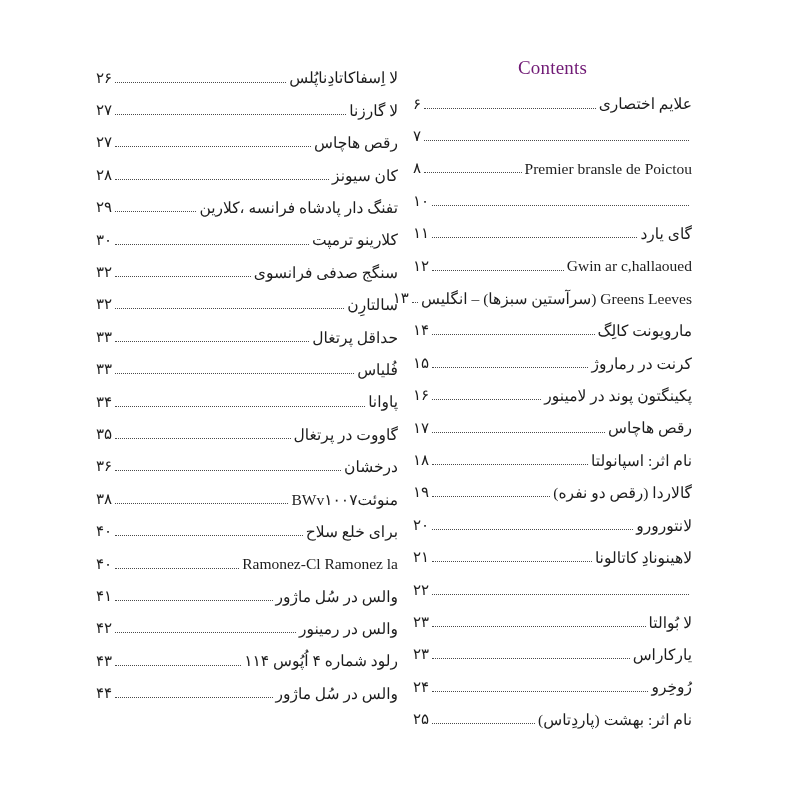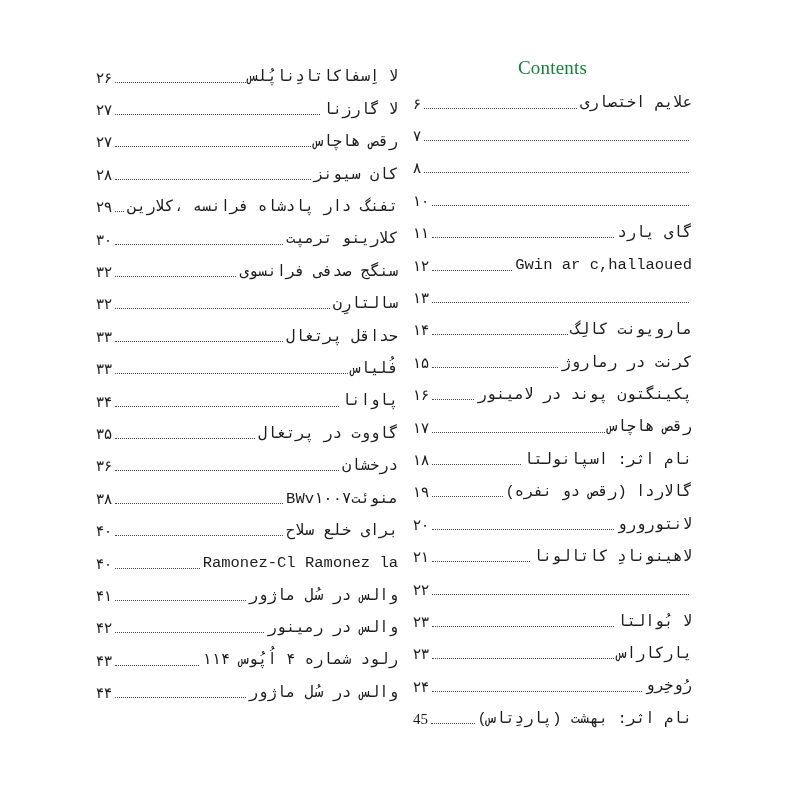--- a/index.html
+++ b/index.html
@@ -26,35 +26,35 @@
     width: 279px;
   }
   .col-left {
     left: 96px;
     top: 62px;
     width: 302px;
   }
   .contents-title {
     font-family: "Liberation Serif", "DejaVu Serif", serif;
     font-size: 19px;
-    color: #15803d;
+    color: #701a75;
     text-align: center;
     height: 32px;
     line-height: 24px;
     letter-spacing: 0.2px;
   }
   .row {
     display: flex;
     direction: rtl;
     align-items: center;
     height: 32.4px;
     color: #1c1c1c;
   }
   .t {
-    font-family: Liberation Mono, monospace;
+    font-family: Liberation Serif, serif;
     font-size: 15.5px;
     white-space: nowrap;
     line-height: 1;
   }
   .dots {
     flex: 1 1 auto;
     min-width: 6px;
     height: 0;
     border-bottom: 1.6px dotted #4a4a4a;
     margin: 0 3px 0 3px;
@@ -79,38 +79,40 @@
         <div class="row">
           <span class="t">علایم اختصاری</span>
           <span class="dots"></span>
           <span class="n">۶</span>
         </div>
         <div class="row">
           <span class="dots"></span>
           <span class="n">۷</span>
         </div>
         <div class="row">
+          <span class="t">Premier bransle de Poictou</span>
           <span class="dots"></span>
           <span class="n">۸</span>
         </div>
         <div class="row">
           <span class="dots"></span>
           <span class="n">۱۰</span>
         </div>
         <div class="row">
           <span class="t">گای یارد</span>
           <span class="dots"></span>
           <span class="n">۱۱</span>
         </div>
         <div class="row">
           <span class="t">Gwin ar c,hallaoued</span>
           <span class="dots"></span>
           <span class="n">۱۲</span>
         </div>
         <div class="row">
+          <span class="t">Greens Leeves (سرآستین سبزها) – انگلیس</span>
           <span class="dots"></span>
           <span class="n">۱۳</span>
         </div>
         <div class="row">
           <span class="t">مارویونت کالِگ</span>
           <span class="dots"></span>
           <span class="n">۱۴</span>
         </div>
         <div class="row">
           <span class="t">کرنت در رماروژ</span>
@@ -162,21 +164,21 @@
           <span class="n">۲۳</span>
         </div>
         <div class="row">
           <span class="t">رُوخِرو</span>
           <span class="dots"></span>
           <span class="n">۲۴</span>
         </div>
         <div class="row">
           <span class="t">نام اثر: بهشت (پاردِتاس)</span>
           <span class="dots"></span>
-          <span class="n">45</span>
+          <span class="n">۲۵</span>
         </div>
       </div>
   </div>
 
   <div class="col col-left">
     <div id="left-rows">
         <div class="row">
           <span class="t">لا اِسفاکاتادِناپُلس</span>
           <span class="dots"></span>
           <span class="n">۲۶</span>

